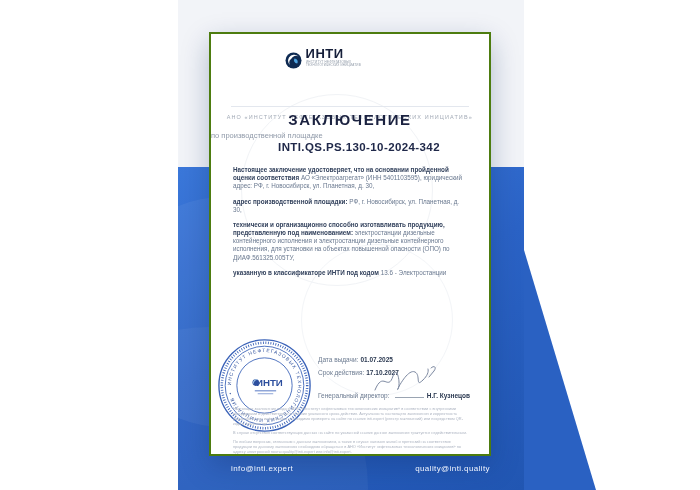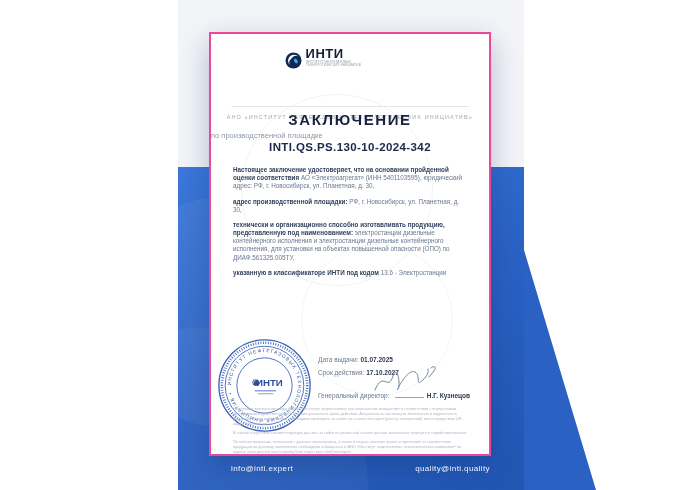--- a/index.html
+++ b/index.html
@@ -13,41 +13,41 @@
   .blue-panel{left:178px;top:167px;width:346px;height:323px;
     background:linear-gradient(155deg,#3b78da 0%,#2b63c6 45%,#2156b2 100%);overflow:hidden;}
   .deco-circle-1{left:-70px;top:30px;width:230px;height:230px;border-radius:50%;
     background:rgba(255,255,255,0.055);}
   .deco-circle-2{left:-130px;top:160px;width:320px;height:320px;border-radius:50%;
     background:rgba(255,255,255,0.045);}
   .blue-flare{left:524px;top:250px;width:72px;height:240px;background:#2a61c2;
     clip-path:polygon(0 0,100% 100%,0 100%);}
   
   .page{left:209px;top:32px;width:278px;height:420px;background:#ffffff;
-    border:2px solid #ec4899;box-shadow:0 10px 26px rgba(15,40,95,.28);}
+    border:2px solid #4d7c0f;box-shadow:0 10px 26px rgba(15,40,95,.28);}
   .watermark-1{left:30px;top:60px;width:190px;height:190px;border-radius:50%;
     border:1px solid #f1f3f6;}
   .watermark-2{left:90px;top:210px;width:150px;height:150px;border-radius:50%;
     border:1px solid #f3f5f8;}
   
   .logo-row{left:0;top:13px;width:100%;display:flex;justify-content:center;align-items:center;gap:4px;}
   .logo-text-col{display:flex;flex-direction:column;align-items:flex-start;}
   .logo-name{font-size:13px;font-weight:bold;color:#161f3a;letter-spacing:.5px;line-height:13px;}
   .logo-sub{width:200%;transform:scale(.5);transform-origin:0 0;font-size:6px;line-height:7px;
     color:#8d97a5;letter-spacing:.4px;white-space:nowrap;}
   
   .org-bar{left:20px;top:72px;width:238px;border-top:1px solid #e3e7ee;
     display:flex;justify-content:center;padding-top:7px;}
   .org-bar-text{transform:scale(.55);transform-origin:50% 0;font-size:10px;color:#a2aab6;
     letter-spacing:2px;white-space:nowrap;}
   
   .title{left:0;top:77px;width:100%;text-align:center;font-size:15px;font-weight:800;
     color:#1b2240;letter-spacing:1.6px;}
   .subtitle{left:0;top:97px;width:100%;font-size:7.5px;color:#8f99a8;}
-  .doc-number{left:0;top:107px;width:100%;text-align:center;font-size:11.5px;font-weight:700;
+  .doc-number{left:9px;top:107px;width:100%;text-align:center;font-size:11.5px;font-weight:700;
     color:#20294a;letter-spacing:.4px;}
   
   .body-text{left:22px;top:132px;width:234px;font-size:6.3px;line-height:1.3;color:#69788f;}
   .body-text p{margin:0 0 7px 0;}
   .body-text b{color:#33425d;}
   
   .stamp{left:5px;top:303px;width:97px;height:97px;}
   
   .issue-block{left:107px;top:319px;font-size:6.5px;color:#6b7a90;line-height:13px;}
   .issue-row b{color:#2a3850;margin-left:2px;}

